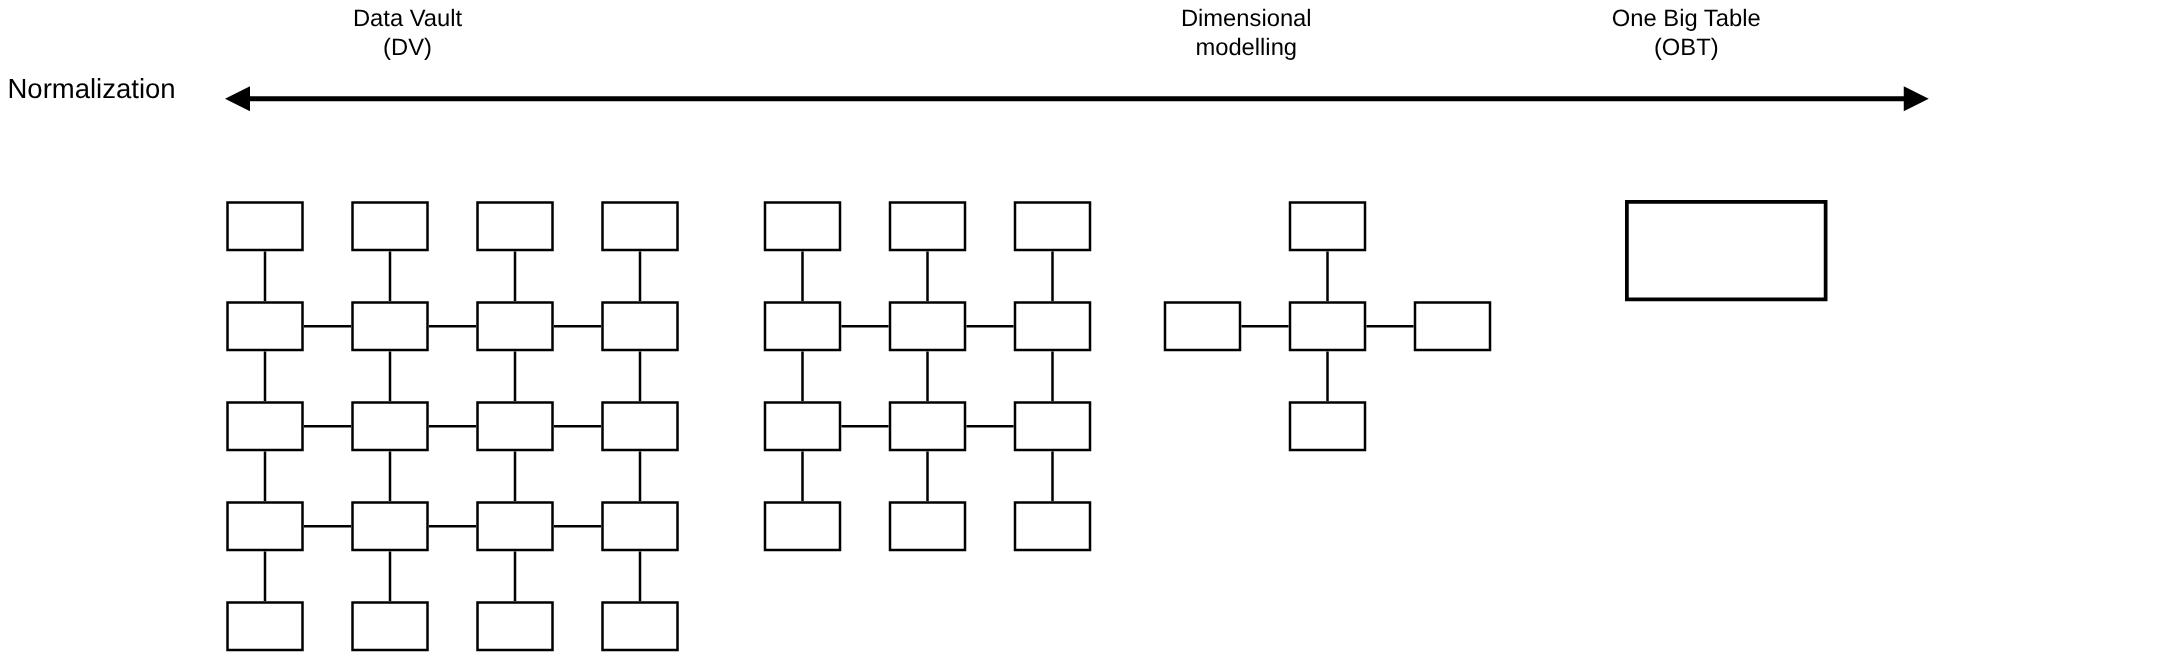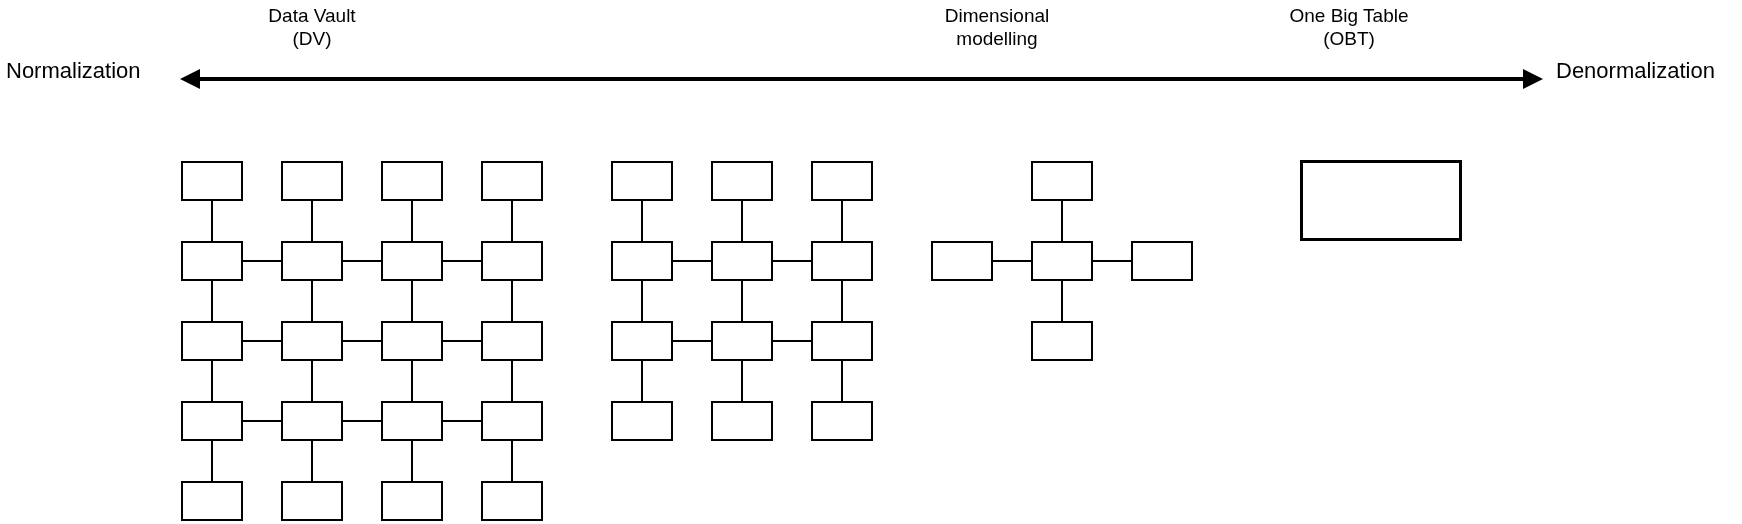--- a/index.html
+++ b/index.html
@@ -31,21 +31,21 @@
   .method-label {
     position: absolute;
     top: 4px;
     width: 240px;
     font-size: 19px;
     line-height: 23px;
     text-align: center;
     white-space: pre-line;
     color: var(--text);
   }
-  #label-dv  { left: 192px; }
+  #label-dv  { left: 206px; }
   #label-3nf { left: 599px; }
   #label-dim { left: 877px; }
   #label-obt { left: 1229px; }
   .arrow-line {
     position: absolute;
     left: 195px; top: 77px;
     width: 1333px; height: 4px;
     background: var(--stroke);
   }
   .arrow-head {
@@ -69,21 +69,20 @@
     background: var(--stroke);
   }
 </style>
 </head>
 <body>
 
 <div class="canvas">
 
   <span class="axis-label" id="norm-label">Normalization</span>
 
-  <span class="axis-label" id="denorm-label">Denormalization</span>
 
   <div class="arrow-line"></div>
   <div class="arrow-head arrow-head-left"></div>
   <div class="arrow-head arrow-head-right"></div>
 
   <div class="method-label" id="label-dv">Data Vault
 (DV)</div>
 
 
   <div class="method-label" id="label-obt">One Big Table

